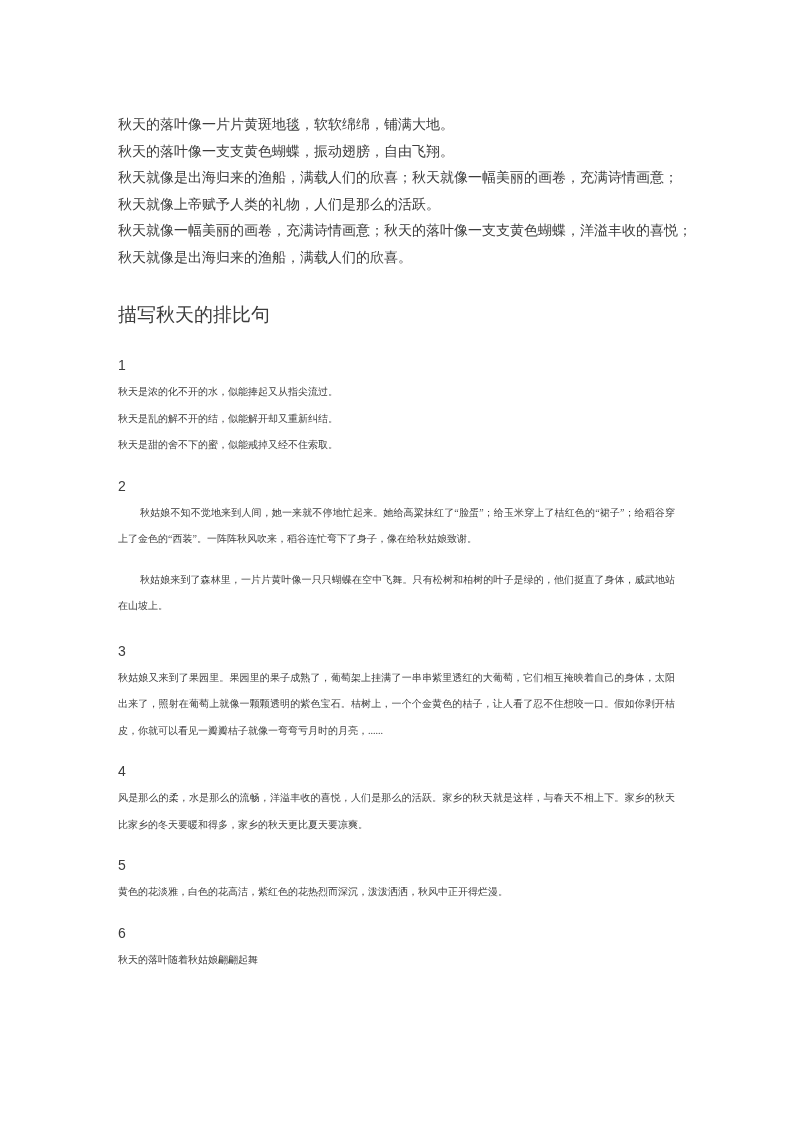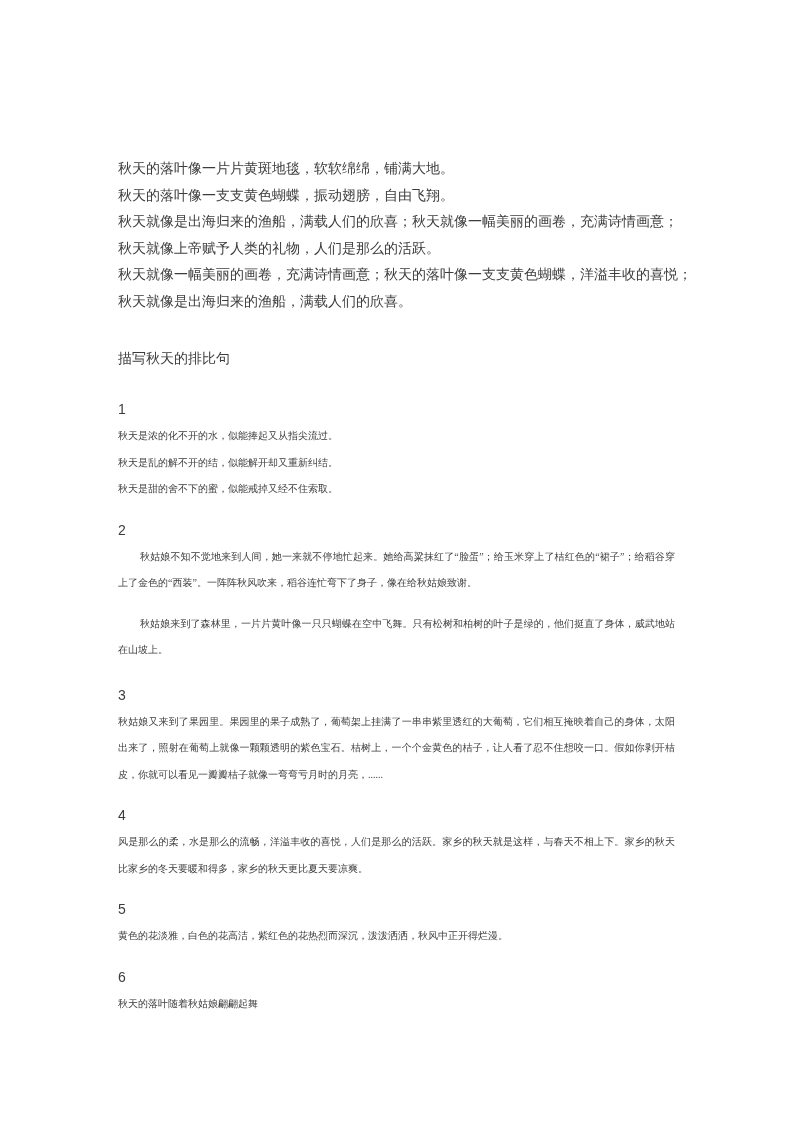--- a/index.html
+++ b/index.html
@@ -14,21 +14,20 @@
     font-family: "Liberation Serif", serif;
     color: #3c3c3c;
   }
   .doc {
     box-sizing: border-box;
     width: 793px;
     padding: 112px 118px 0 118px;
   }
   .content {
     width: 557px;
-    margin-top: 44px;
   }
   .line {
     font-size: 14px;
     line-height: 26.5px;
     text-align: justify;
     white-space: nowrap;
   }
   .para {
     margin: 0;
     font-size: 10px;
@@ -36,21 +35,21 @@
     text-align: justify;
   }
   .para + .para {
     margin-top: 14px;
   }
   .para.indented {
     text-indent: 2.2em;
   }
   .heading {
     margin: 30px 0 0 0;
-    font-size: 14px;
+    font-size: 19px;
     line-height: 28px;
     font-weight: normal;
     color: #3c3c3c;
   }
   .section {
     margin-top: 14px;
   }
   .section.first {
     margin-top: 23px;
   }

